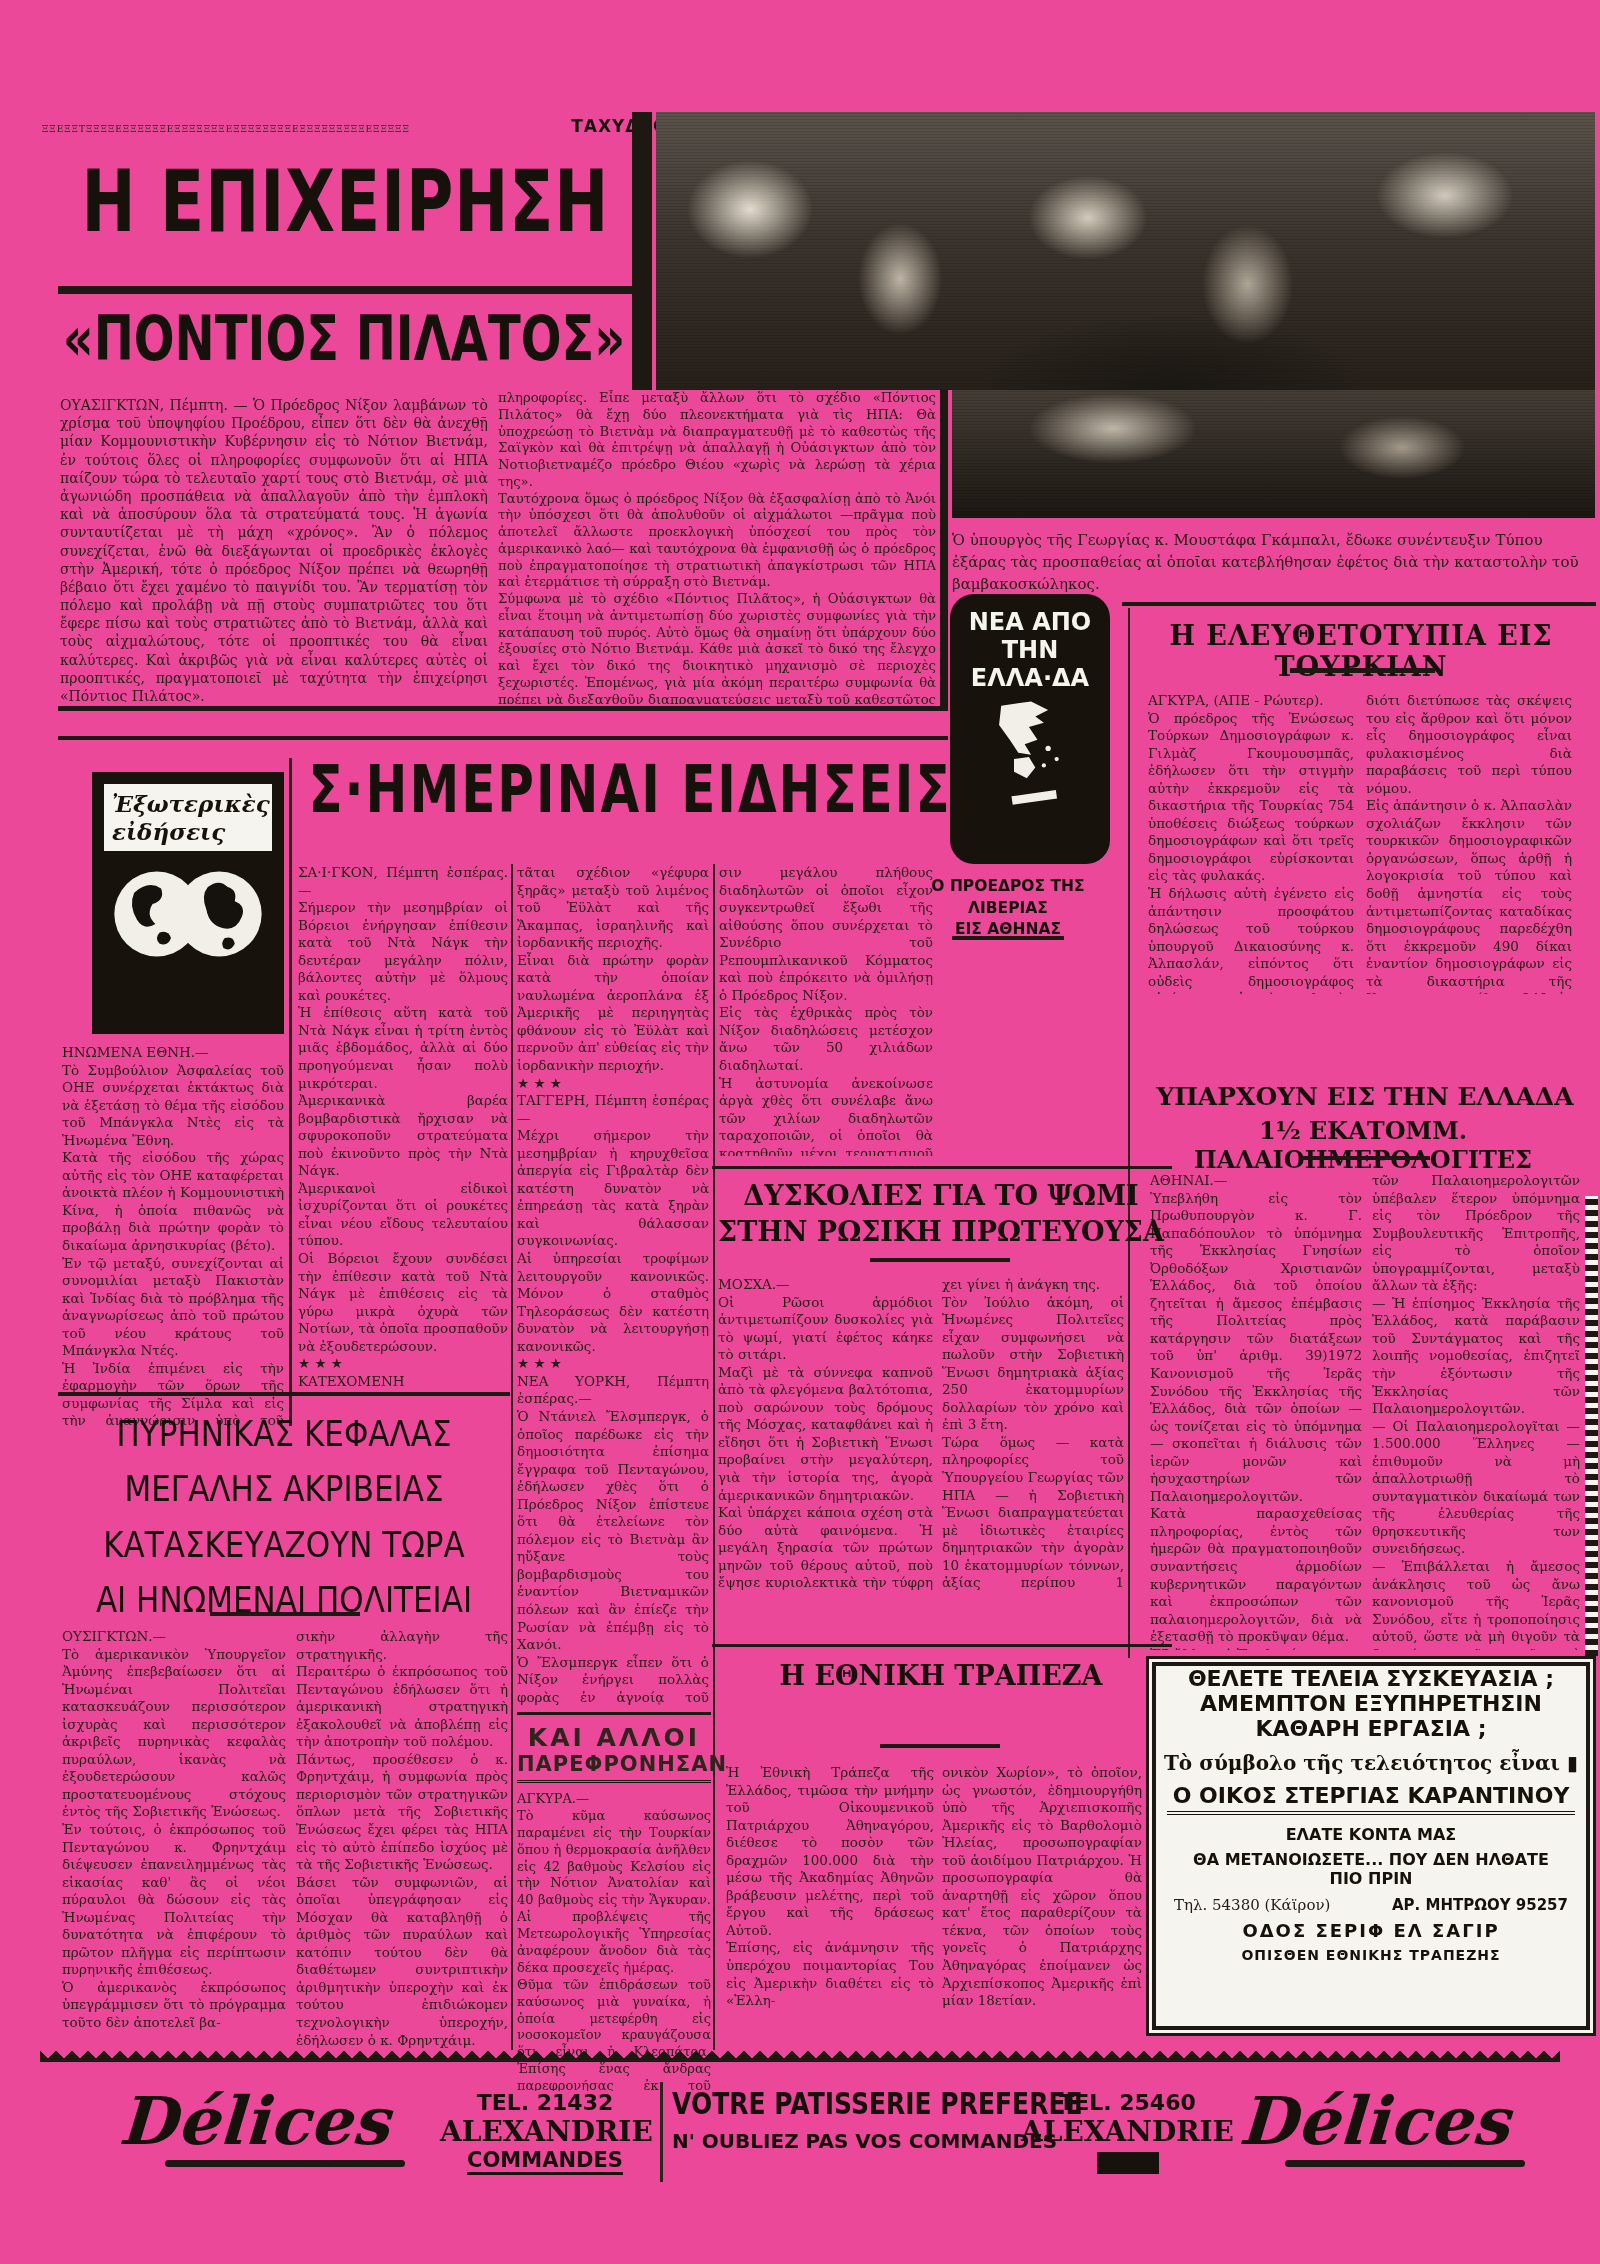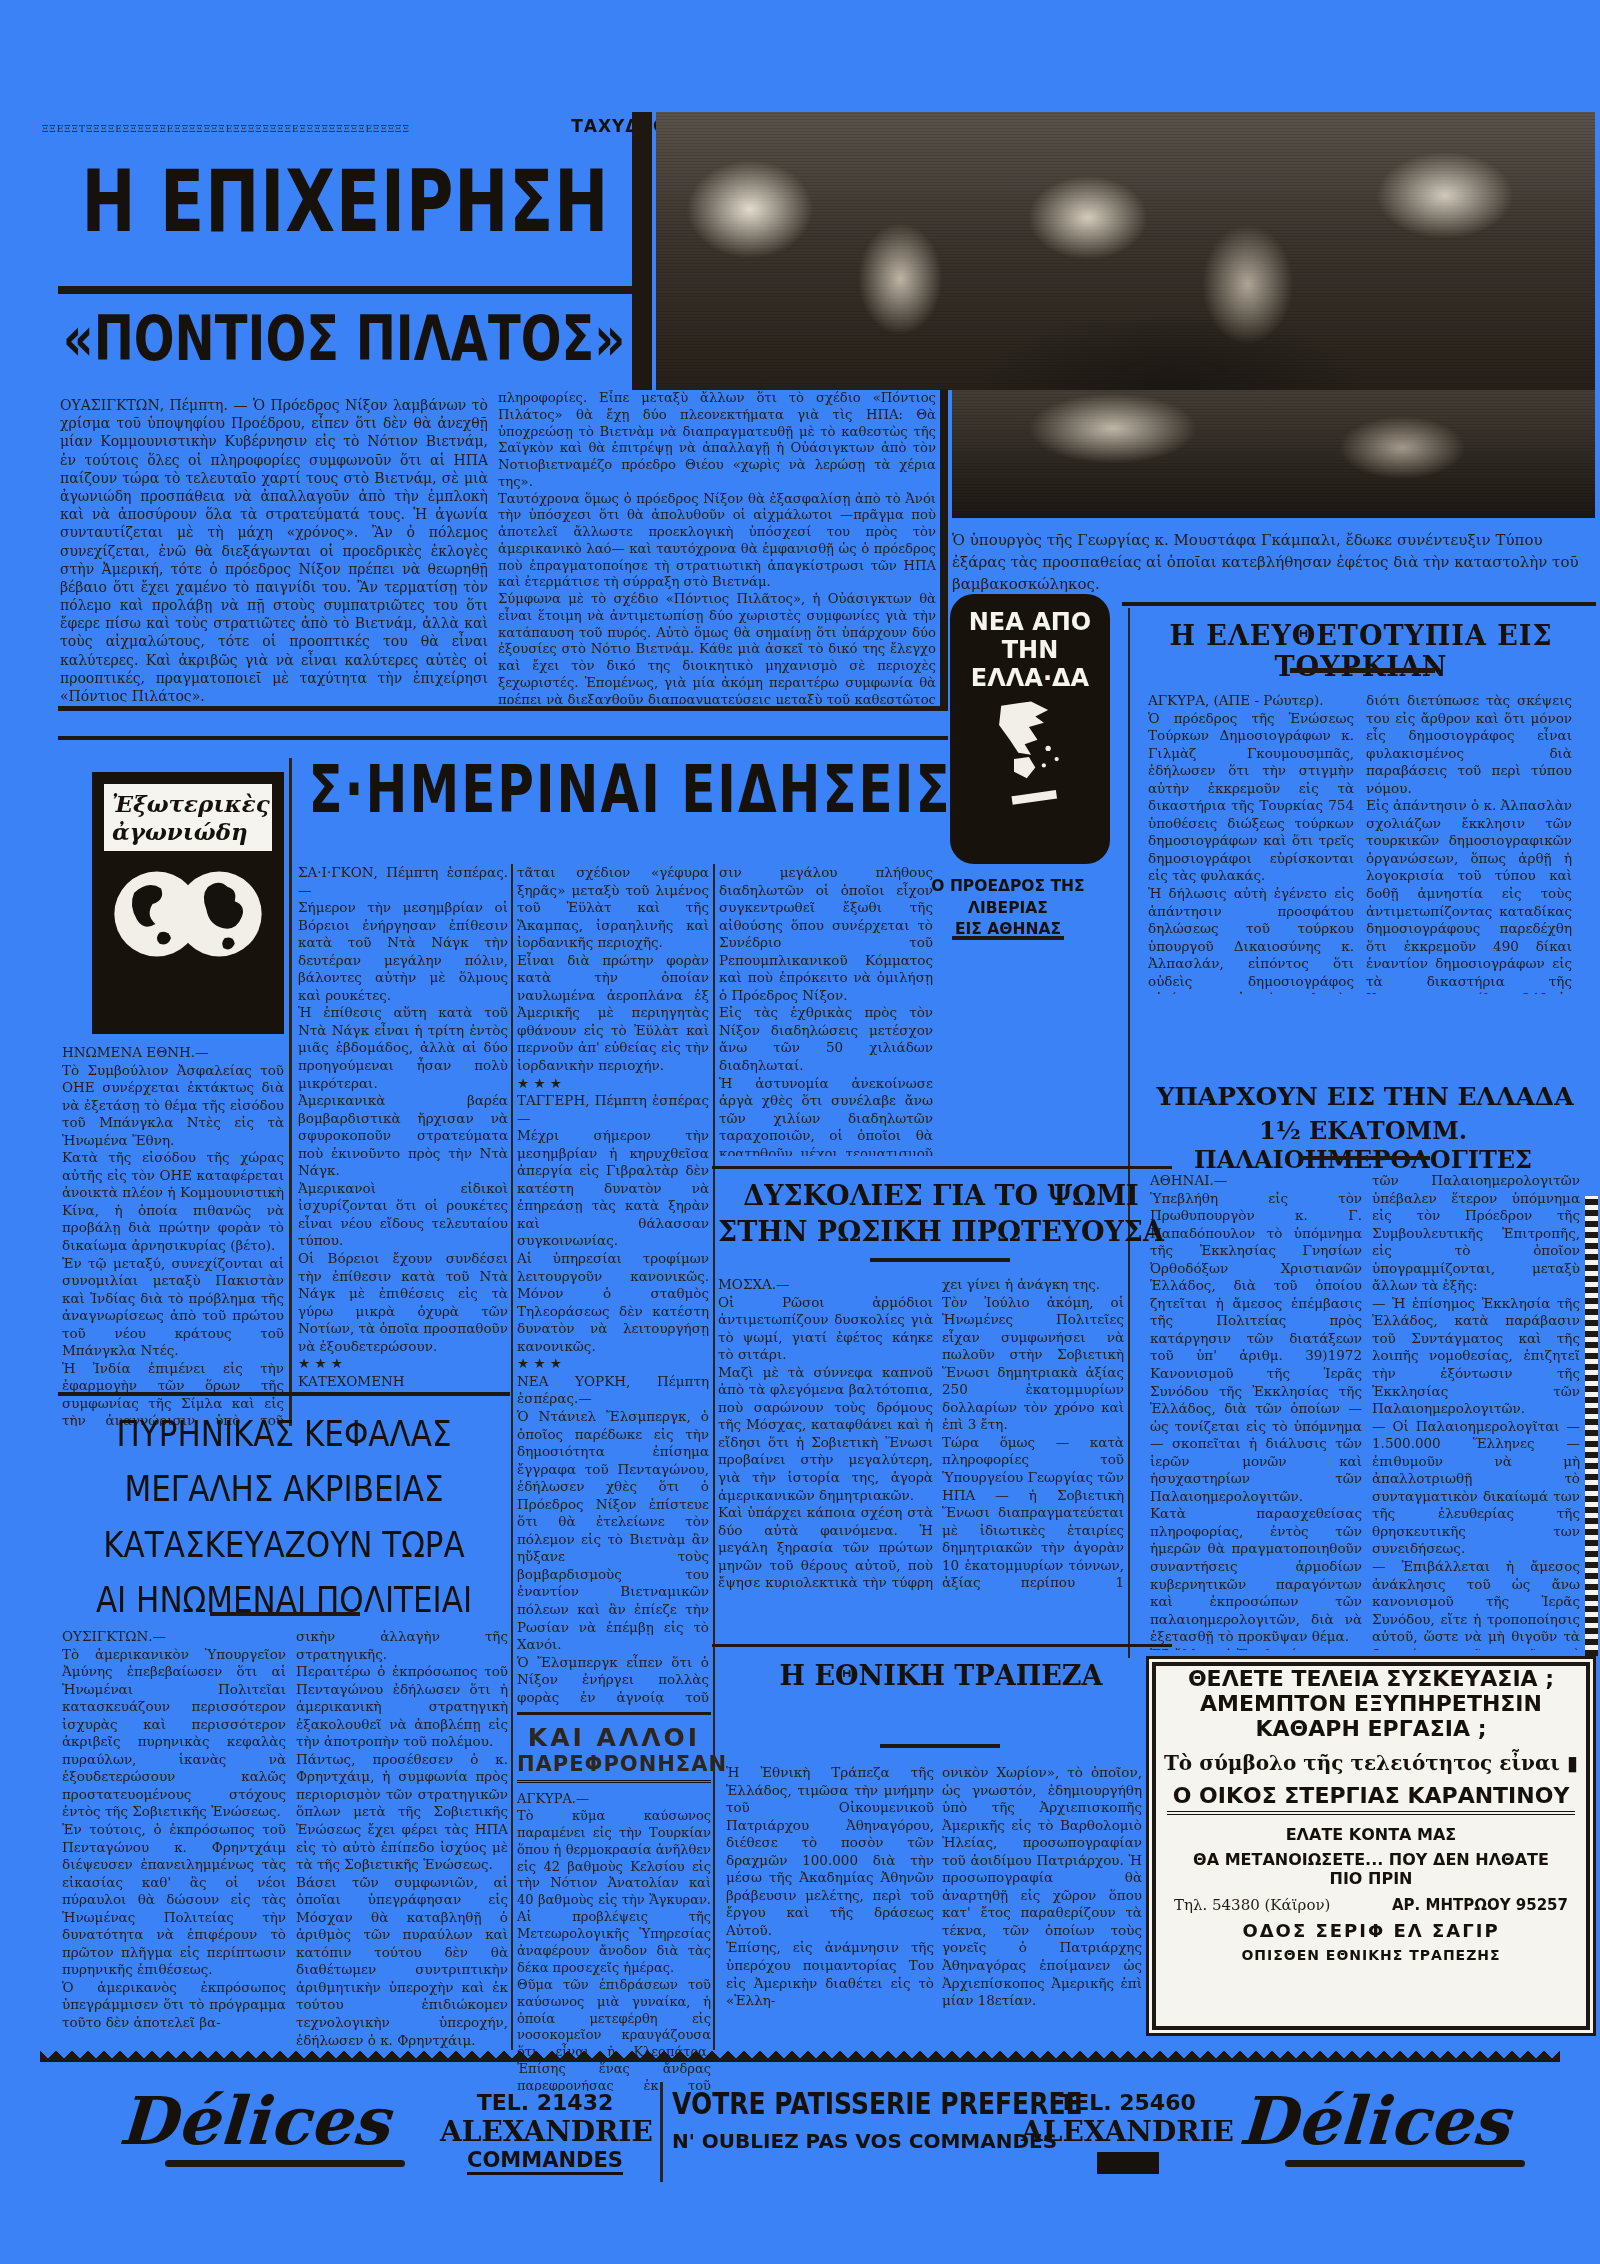--- a/index.html
+++ b/index.html
@@ -1,16 +1,16 @@
 <!DOCTYPE html>
 <html><head>
 <meta charset="utf-8">
 <style>
   html,body{margin:0;padding:0;background:#9a958c;}
-  #page{position:relative;width:1600px;height:2264px;background:#3b82f6;overflow:hidden;
+  #page{position:relative;width:1600px;height:2264px;background:#ec4899;overflow:hidden;
         font-family:"DejaVu Serif",serif;color:#221c14;}
   .abs{position:absolute;}
   .bt{white-space:pre-line;text-align:justify;font-size:13.5px;line-height:1.3;overflow:hidden;color:#251e15;}
   .hl{font-family:"DejaVu Sans",sans-serif;font-weight:bold;color:#16110b;}
   .serifhl{font-family:"DejaVu Serif",serif;font-weight:bold;color:#16110b;}
   .hrule{background:#1d1812;}
   .vrule{position:absolute;width:3px;background:#2a241c;}
   .center{text-align:center;}
   .orn{font-size:9px;letter-spacing:1px;color:#2a241c;white-space:nowrap;overflow:hidden;}
   .photo1{background:
@@ -103,21 +103,21 @@
 Ἐξ ἄλλου, ἡ Ἐκκλησία —</div>
   <div class="abs bt" style="left:1372px;top:1172px;width:208px;height:478px;">τῶν Παλαιοημερολογιτῶν ὑπέβαλεν ἕτερον ὑπόμνημα εἰς τὸν Πρόεδρον τῆς Συμβουλευτικῆς Ἐπιτροπῆς, εἰς τὸ ὁποῖον ὑπογραμμίζονται, μεταξὺ ἄλλων τὰ ἑξῆς:
 — Ἡ ἐπίσημος Ἐκκλησία τῆς Ἑλλάδος, κατὰ παράβασιν τοῦ Συντάγματος καὶ τῆς λοιπῆς νομοθεσίας, ἐπιζητεῖ τὴν ἐξόντωσιν τῆς Ἐκκλησίας τῶν Παλαιοημερολογιτῶν.
 — Οἱ Παλαιοημερολογῖται — 1.500.000 Ἕλληνες — ἐπιθυμοῦν νὰ μὴ ἀπαλλοτριωθῇ τὸ συνταγματικὸν δικαίωμά των τῆς ἐλευθερίας τῆς θρησκευτικῆς των συνειδήσεως.
 — Ἐπιβάλλεται ἡ ἄμεσος ἀνάκλησις τοῦ ὡς ἄνω κανονισμοῦ τῆς Ἱερᾶς Συνόδου, εἴτε ἡ τροποποίησις αὐτοῦ, ὥστε νὰ μὴ θιγοῦν τὰ δικαιώματα τῶν μονῶν καὶ τῶν μοναχῶν Παλαιοημερολογιτῶν.</div>
   <div class="abs vorn" style="left:1585px;top:1196px;width:13px;height:460px;"></div>
 
   <div class="abs hrule" style="left:58px;top:736px;width:890px;height:4px;"></div>
   <div class="abs" style="left:92px;top:772px;width:192px;height:262px;background:#17120c;border:4px solid #17120c;box-sizing:border-box;">
     <div style="background:#f6f4ee;margin:8px;padding:6px 8px;">
-      <div class="serifhl" style="font-style:italic;font-size:23px;line-height:1.2;">Ἐξωτερικὲς ἀγωνιώδη</div>
+      <div class="serifhl" style="font-style:italic;font-size:23px;line-height:1.2;">Ἐξωτερικὲς εἰδήσεις</div>
     </div>
     <svg width="170" height="110" viewBox="0 0 120 70" style="display:block;margin:2px auto;">
       <circle cx="38" cy="35" r="30" fill="#f2efe8"></circle>
         <circle cx="82" cy="35" r="30" fill="#f2efe8"></circle>
       <path d="M22,20 q10,-9 19,-3 q3,8 -6,11 q-5,8 2,14 q-8,5 -13,-3 q-6,-10 -2,-19z" fill="#15120e"></path>
       <path d="M40,48 q6,-2 8,4 q-2,6 -8,4 q-4,-4 0,-8z" fill="#15120e"></path>
       <path d="M74,16 q8,-6 14,0 q7,2 5,10 q8,3 5,11 q-4,10 -13,8 q-10,-2 -12,-13 q-4,-10 1,-16z" fill="#15120e"></path>
       <path d="M86,52 q6,-2 7,4 q-3,6 -8,3 q-2,-4 1,-7z" fill="#15120e"></path>
     </svg>
   </div>

